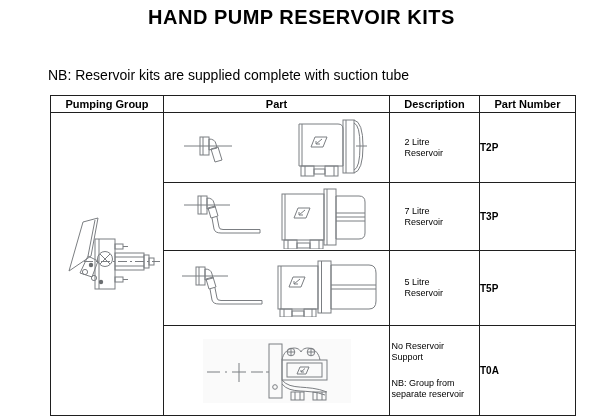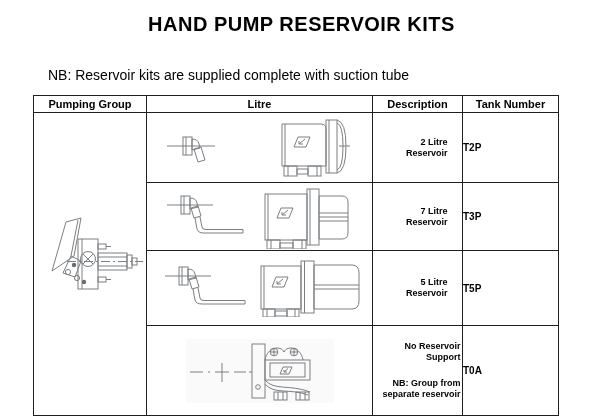--- a/index.html
+++ b/index.html
@@ -1,42 +1,42 @@
 <!DOCTYPE html>
 <html><head>
 <meta charset="utf-8">
 <style>
   html,body{margin:0;padding:0;background:#fff;}
   body{
     width:603px;height:420px;position:relative;overflow:hidden;
     font-family:"Liberation Sans",sans-serif;color:#000;
   }
   .title{
-    padding-top:13px;text-align:center;font-size:20px;font-weight:bold;
+    padding-top:6px;text-align:center;font-size:20px;font-weight:bold;
     letter-spacing:.5px;
   }
   .note{
     position:absolute;left:48px;top:67px;font-size:14px;
   }
   table.kits{
-    position:absolute;left:33px;top:95px;width:525px;
+    position:absolute;left:50px;top:95px;width:525px;
     border-collapse:collapse;table-layout:fixed;
   }
   table.kits th,table.kits td{
     border:1px solid #1f1f1f;padding:0;vertical-align:middle;overflow:hidden;
   }
   table.kits th{height:16px;font-size:11px;font-weight:bold;text-align:center;}
   tr.r1{height:70px;} tr.r2{height:68px;} tr.r3{height:75px;} tr.r4{height:66px;}
   td.pumpcell{text-align:center;}
   td.pumpcell svg{display:block;margin:0 auto;transform:translateY(-6px);}
   td.tankcell .wrap{display:flex;align-items:center;height:100%;}
   .pl20{padding-left:20px;} .pl18{padding-left:18px;}
   .gap45{gap:45px;} .gap4{gap:4px;}
   td.tankcell .center{display:flex;align-items:center;justify-content:center;height:100%;}
-  td.desccell{text-align:right;font-size:9px;line-height:11px;font-weight:bold;}
+  td.desccell{text-align:left;font-size:9px;line-height:11px;}
   td.desccell .dnarrow{width:60px;margin:0 auto;}
   td.desccell .dwide{width:86px;margin:15px auto;}
   td.partcell{text-align:left;font-size:10px;font-weight:bold;}
   svg{display:block;}
   .ln{stroke:#7b7e82;fill:none;stroke-width:1;}
 </style>
 </head>
 <body>
 
 <div class="title">HAND PUMP RESERVOIR KITS</div>
@@ -45,23 +45,23 @@
 <table class="kits">
   <colgroup>
     <col style="width:113px">
       <col style="width:226px">
       <col style="width:90px">
       <col style="width:96px">
   </colgroup>
   <tbody>
       <tr>
     <th>Pumping Group</th>
-    <th>Litre</th>
+    <th>Part</th>
     <th>Description</th>
-    <th>Tank Number</th>
+    <th>Part Number</th>
   </tr>
 
   <tr class="r1">
     <td class="pumpcell" rowspan="4">
 
       <svg width="106" height="86" viewBox="0 0 106 86">
         <g class="ln">
           <polygon points="29,7 44,3 37,41 15,56"></polygon>
           <line x1="41" y1="5" x2="34" y2="41"></line>
           <polygon points="34,41 44,46 38,62 26,58"></polygon>

